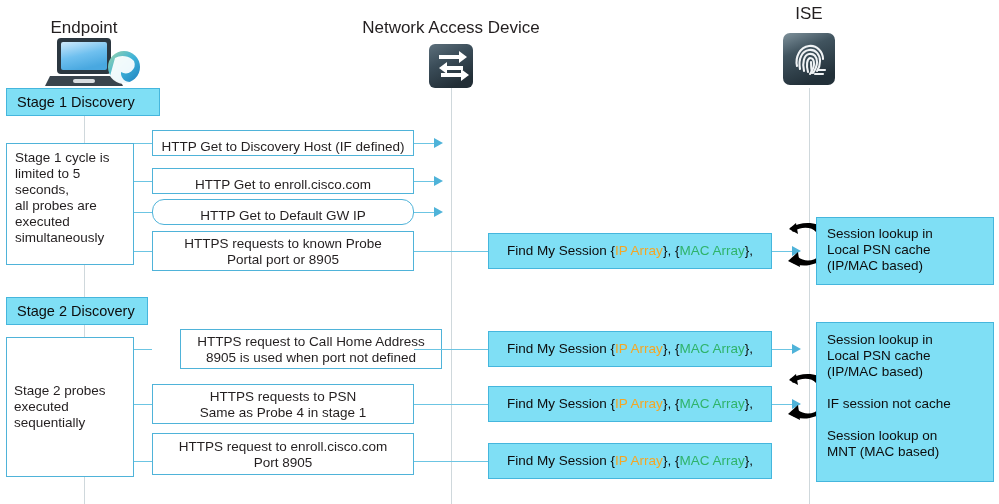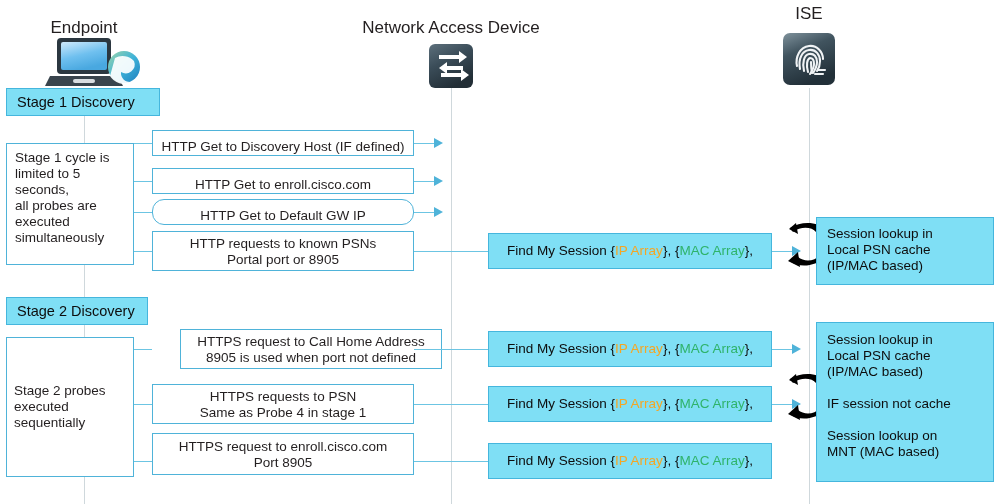--- a/index.html
+++ b/index.html
@@ -139,21 +139,21 @@
 
 <div class="hline" style="left:134px; top:212px; width:18px;"></div>
 <div class="abs wbox" style="left:152px; top:199px; width:262px; height:26px;border-radius:12px;">
   <span class="msg">HTTP Get to Default GW IP</span>
 </div>
 <div class="hline" style="left:414px; top:212px; width:22px;"></div>
 <div class="arrow-head" style="left:434px; top:207px;"></div>
 
 <div class="hline" style="left:134px; top:251px; width:18px;"></div>
 <div class="abs wbox" style="left:152px; top:231px; width:262px; height:40px; display:block; padding-top:4px;">
-  <div style="text-align:center;">HTTP requests to known PSNs</div>
+  <div style="text-align:center;">HTTPS requests to known Probe</div>
   <div style="text-align:center;">Portal port or 8905</div>
 </div>
 <div class="hline" style="left:414px; top:251px; width:74px;"></div>
 
 <div class="abs cbox" style="left:488px; top:233px; width:284px; height:36px;">
   <span class="msg">
     <span>Find My Session {</span><span class="ip-array">IP Array</span><span>}, {</span><span class="mac-array">MAC Array</span><span>},</span>
   </span>
 </div>
 <div class="hline" style="left:772px; top:251px; width:22px;"></div>

